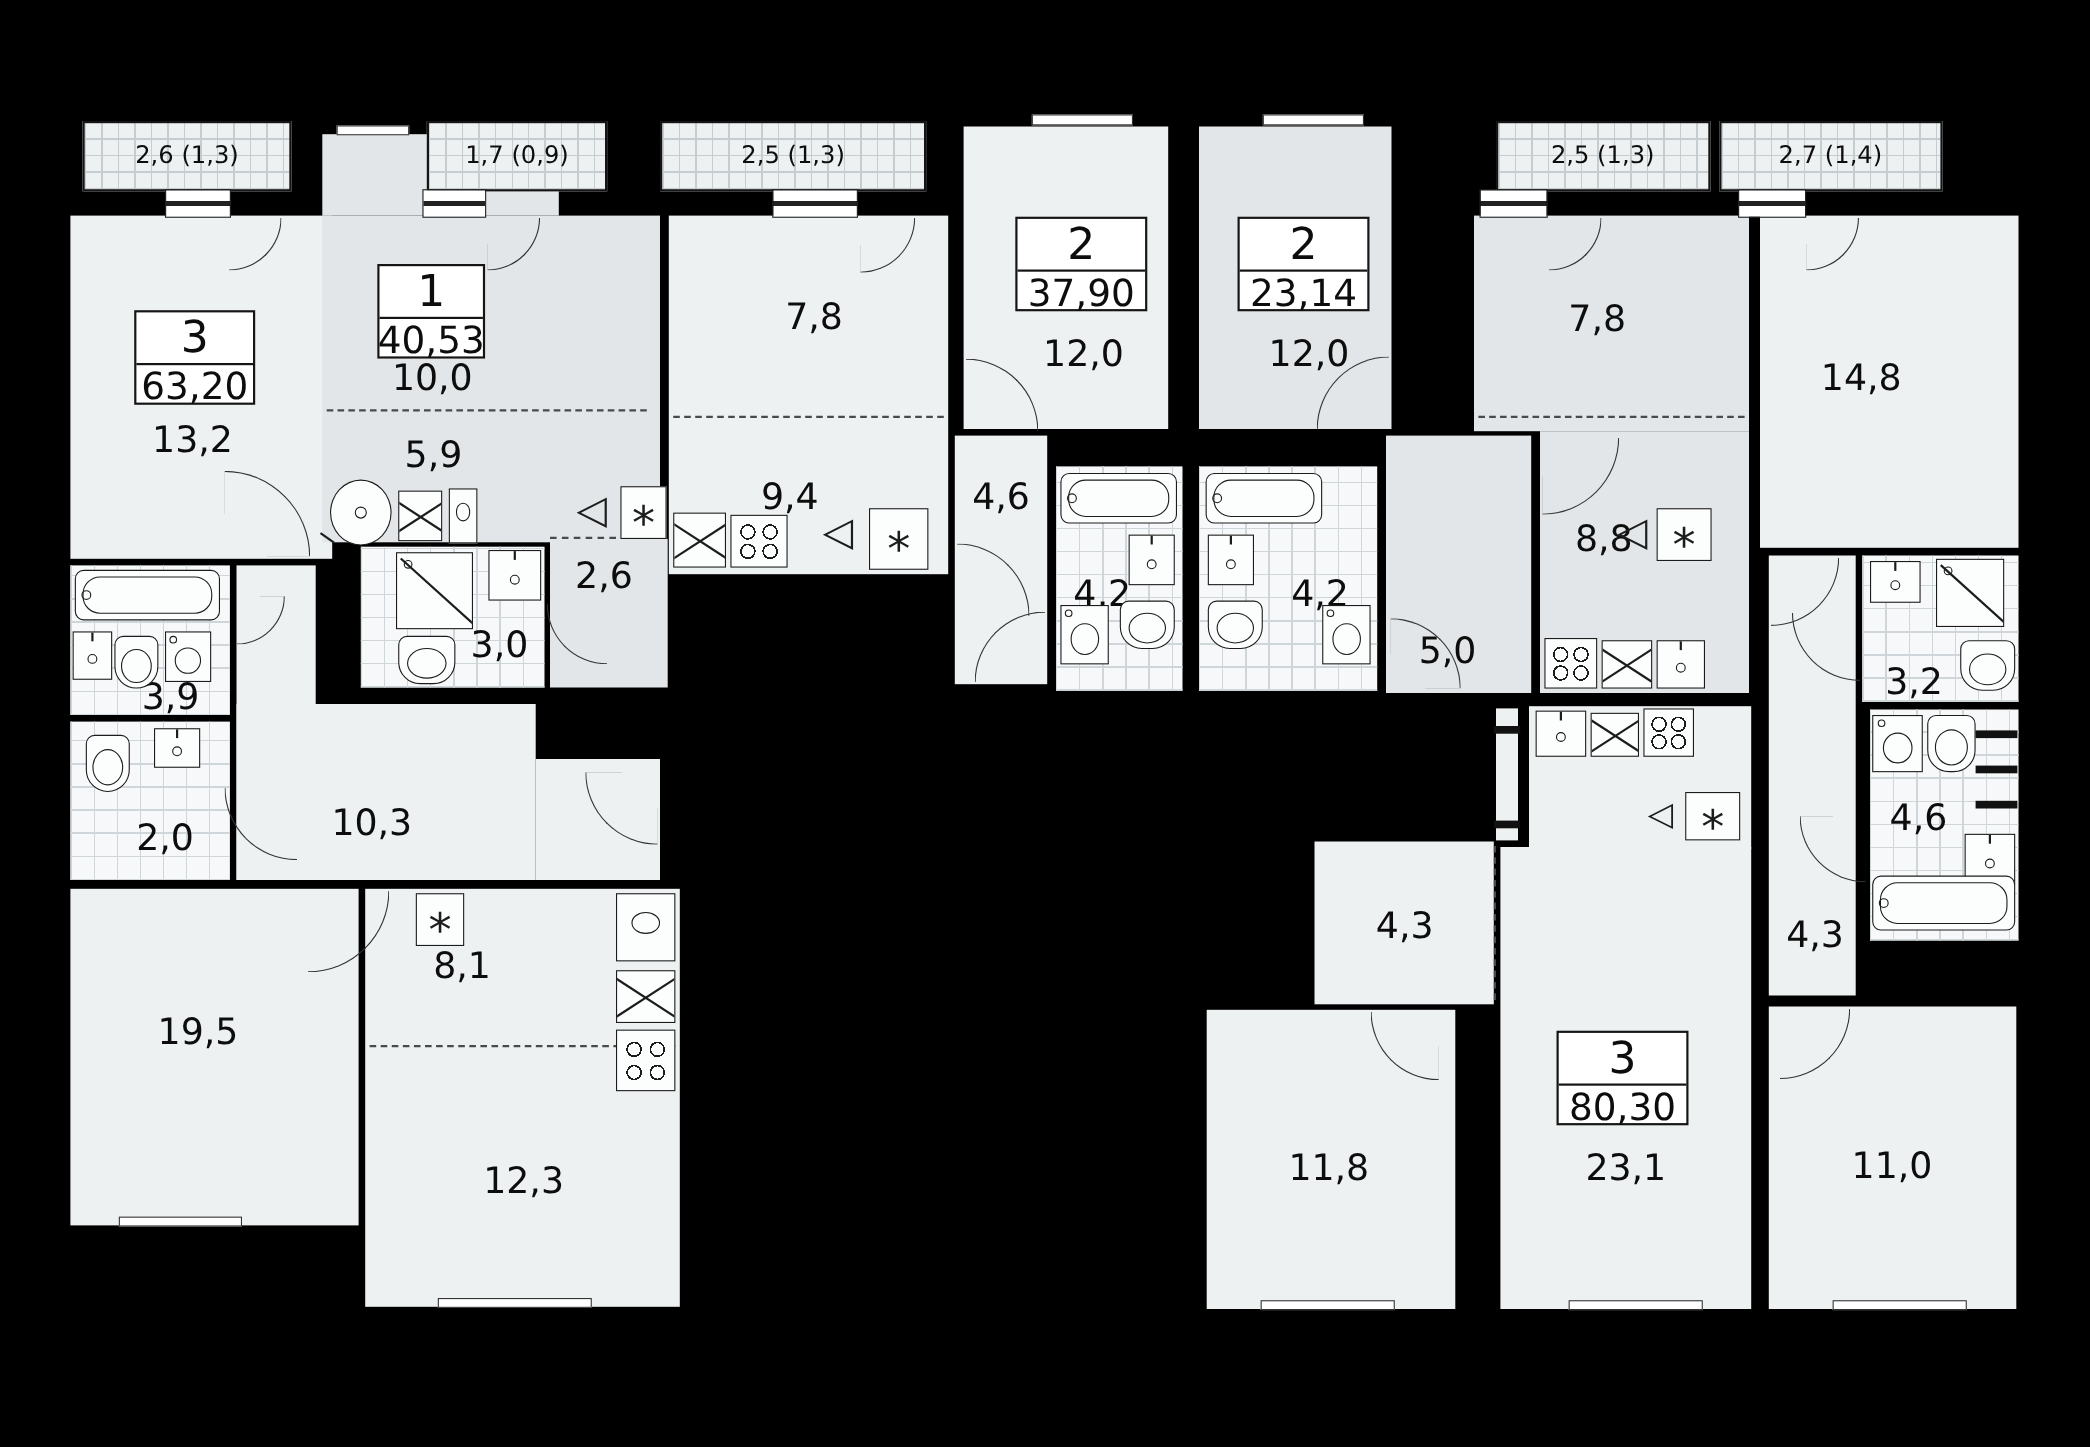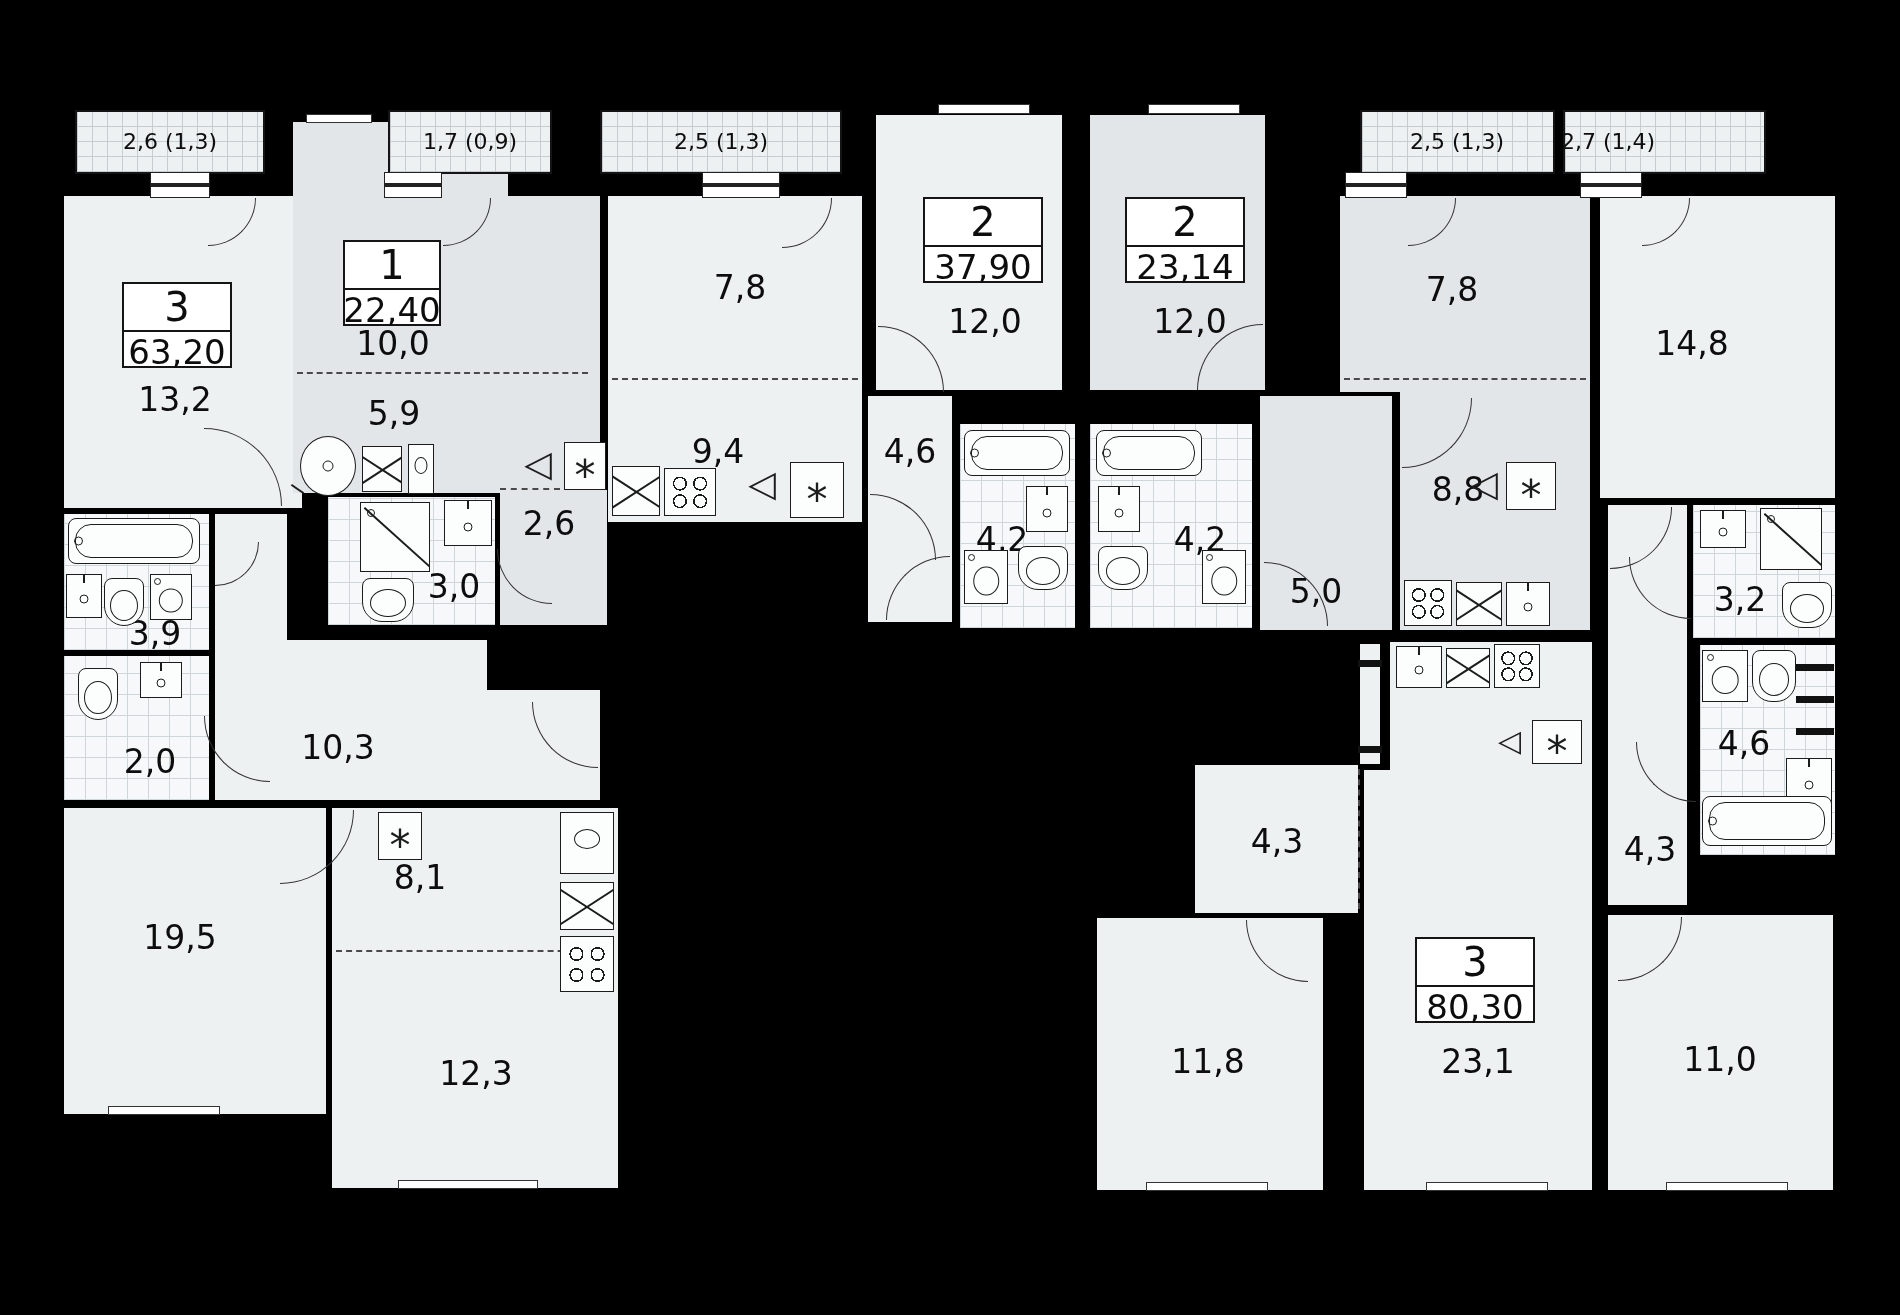--- a/index.html
+++ b/index.html
@@ -121,21 +121,21 @@
   <div class="room g" style="left:293px;top:196px;width:307px;height:297px"></div>
   <div class="balc" style="left:388px;top:110px;width:164px;height:64px"></div>
   <span class="lbl blbl" style="left:470px;top:142px">1,7 (0,9)</span>
   <div class="room t" style="left:328px;top:497px;width:167px;height:128px"></div>
   <div class="room g" style="left:500px;top:490px;width:107px;height:135px"></div>
   <div class="dash" style="left:297px;top:372px;width:291px"></div>
   <div class="dash" style="left:500px;top:488px;width:60px"></div>
 
   <div class="infobox" style="left:343px;top:240px;width:98px;height:86px">
     <div class="r1">1</div>
-    <div class="r2">22,40</div>
+    <div class="r2">40,53</div>
   </div>
   <span class="lbl" style="left:393px;top:344px">10,0</span>
   <span class="lbl" style="left:394px;top:414px">5,9</span>
   <span class="lbl" style="left:454px;top:587px">3,0</span>
   <span class="lbl" style="left:549px;top:524px">2,6</span>
 
   <div class="fx pansink" style="left:300px;top:436px;width:56px;height:60px"></div>
   <div class="fx sinkx" style="left:362px;top:446px;width:40px;height:46px"></div>
   <div class="fx fridge" style="left:408px;top:444px;width:26px;height:50px"></div>
   <span class="funl" style="left:524px;top:446px"></span>
@@ -194,41 +194,41 @@
   <div class="fx sink" style="left:1098px;top:486px;width:42px;height:46px"></div>
   <div class="fx toilet" style="left:1098px;top:546px;width:50px;height:44px"></div>
   <div class="fx washer" style="left:1202px;top:550px;width:44px;height:54px"></div>
   <span class="funl" style="left:1470px;top:466px"></span>
   <div class="fx astcab" style="left:1506px;top:462px;width:50px;height:48px"></div>
   <div class="fx cook" style="left:1404px;top:580px;width:48px;height:46px"></div>
   <div class="fx sinkx" style="left:1456px;top:582px;width:46px;height:44px"></div>
   <div class="fx sink" style="left:1506px;top:582px;width:44px;height:44px"></div>
 
   <div class="balc" style="left:1563px;top:110px;width:203px;height:64px"></div>
-  <span class="lbl blbl" style="left:1608px;top:142px">2,7 (1,4)</span>
+  <span class="lbl blbl" style="left:1664px;top:142px">2,7 (1,4)</span>
   <div class="room" style="left:1600px;top:196px;width:235px;height:302px"></div>
   <div class="room t" style="left:1693px;top:505px;width:142px;height:133px"></div>
   <div class="room t" style="left:1700px;top:645px;width:135px;height:210px"></div>
   <div class="room" style="left:1608px;top:505px;width:79px;height:400px"></div>
   <div class="room" style="left:1390px;top:642px;width:202px;height:130px"></div>
   <div class="room" style="left:1360px;top:644px;width:20px;height:120px"></div>
   <div class="shelf" style="left:1358px;top:660px;width:24px;height:7px"></div>
   <div class="shelf" style="left:1358px;top:746px;width:24px;height:7px"></div>
   <div class="room" style="left:1195px;top:765px;width:163px;height:148px"></div>
   <div class="room" style="left:1364px;top:770px;width:228px;height:420px"></div>
   <div class="dashv" style="left:1358px;top:769px;height:140px"></div>
   <div class="room" style="left:1097px;top:918px;width:226px;height:272px"></div>
   <div class="room" style="left:1608px;top:915px;width:225px;height:275px"></div>
 
   <div class="infobox" style="left:1415px;top:937px;width:120px;height:86px">
     <div class="r1">3</div>
     <div class="r2">80,30</div>
   </div>
   <span class="lbl" style="left:1692px;top:344px">14,8</span>
-  <span class="lbl" style="left:1740px;top:600px">3,2</span>
+  <span class="lbl" style="left:1740px;top:620px">3,2</span>
   <span class="lbl" style="left:1744px;top:744px">4,6</span>
   <span class="lbl" style="left:1650px;top:850px">4,3</span>
   <span class="lbl" style="left:1277px;top:842px">4,3</span>
   <span class="lbl" style="left:1478px;top:1062px">23,1</span>
   <span class="lbl" style="left:1208px;top:1062px">11,8</span>
   <span class="lbl" style="left:1720px;top:1060px">11,0</span>
 
   <div class="fx sink" style="left:1396px;top:646px;width:46px;height:42px"></div>
   <div class="fx sinkx" style="left:1446px;top:648px;width:44px;height:40px"></div>
   <div class="fx cook" style="left:1494px;top:644px;width:46px;height:44px"></div>

